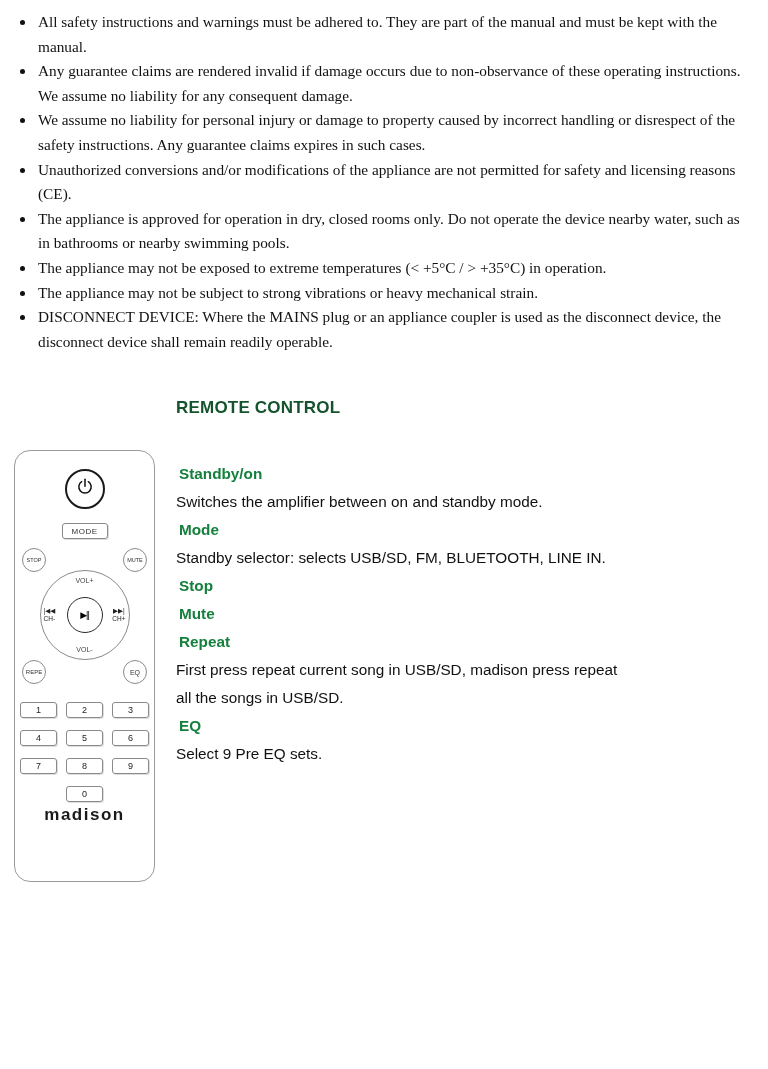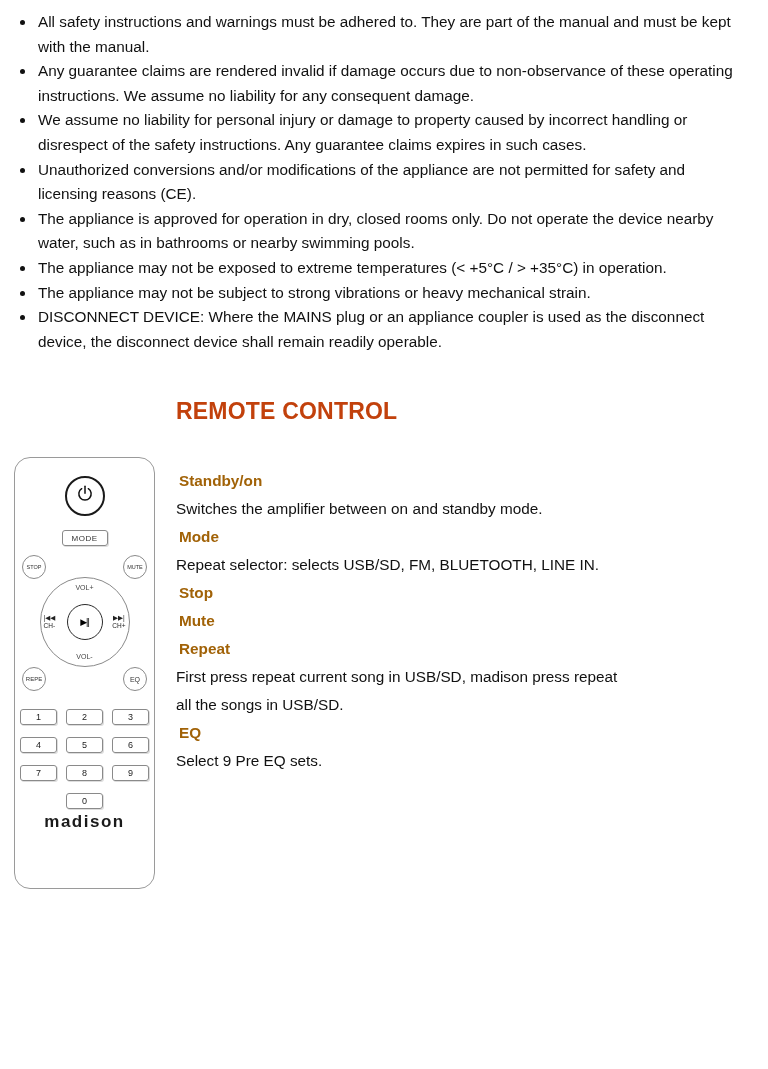--- a/index.html
+++ b/index.html
@@ -13,43 +13,43 @@
   .page { position: relative; width: 768px; height: 1069px; overflow: hidden; background:#fff; }
 
   
   .safety-list {
     margin: 6px 0 0 0;
     padding: 4px 26px 0 36px;
     font-size: 15.3px;
     line-height: 24.6px;
     list-style: disc;
   }
-  .safety-list li { padding-left: 2px; margin: 0; }
+  .safety-list li { padding-left: 2px; margin: 0; font-family: Liberation Serif, serif; }
 
   
   .section-title {
-    font-size: 23px;
+    font-size: 17px;
     font-weight: bold;
     margin: 44px 0 0 176px;
     letter-spacing: 0.2px;
-    color: #c2410c;
+    color: #14532d;
   }
 
   
   .content-row { position: relative; margin-top: 16px; min-height: 470px; }
 
   .features {
     margin-left: 176px;
     margin-right: 28px;
     padding-top: 26px;
     font-size: 15.3px;
     line-height: 28px;
     max-width: 575px;
   }
-  .feature-term { font-weight: bold; display: block; padding-left: 3px; color:#a16207; }
+  .feature-term { font-weight: bold; display: block; padding-left: 3px; color:#15803d; }
   .feature-desc { margin: 0; white-space: pre-line; }
 
   
   .remote-body {
     position: absolute;
     left: 14px; top: 16px;
     width: 141px; height: 432px;
     border: 1px solid #9a9a9a;
     border-radius: 16px;
     background: #fff;
@@ -200,21 +200,21 @@
       </div>
 
       <div class="brand">madison</div>
     </div>
 
     <div class="features">
       <span class="feature-term">Standby/on</span>
       <p class="feature-desc">Switches the amplifier between on and standby mode.</p>
 
       <span class="feature-term">Mode</span>
-      <p class="feature-desc">Repeat selector: selects USB/SD, FM, BLUETOOTH, LINE IN.</p>
+      <p class="feature-desc">Standby selector: selects USB/SD, FM, BLUETOOTH, LINE IN.</p>
 
       <span class="feature-term">Stop</span>
 
       <span class="feature-term">Mute</span>
 
       <span class="feature-term">Repeat</span>
       <p class="feature-desc">First press repeat current song in USB/SD, madison press repeat
 all the songs in USB/SD.</p>
 
       <span class="feature-term">EQ</span>

